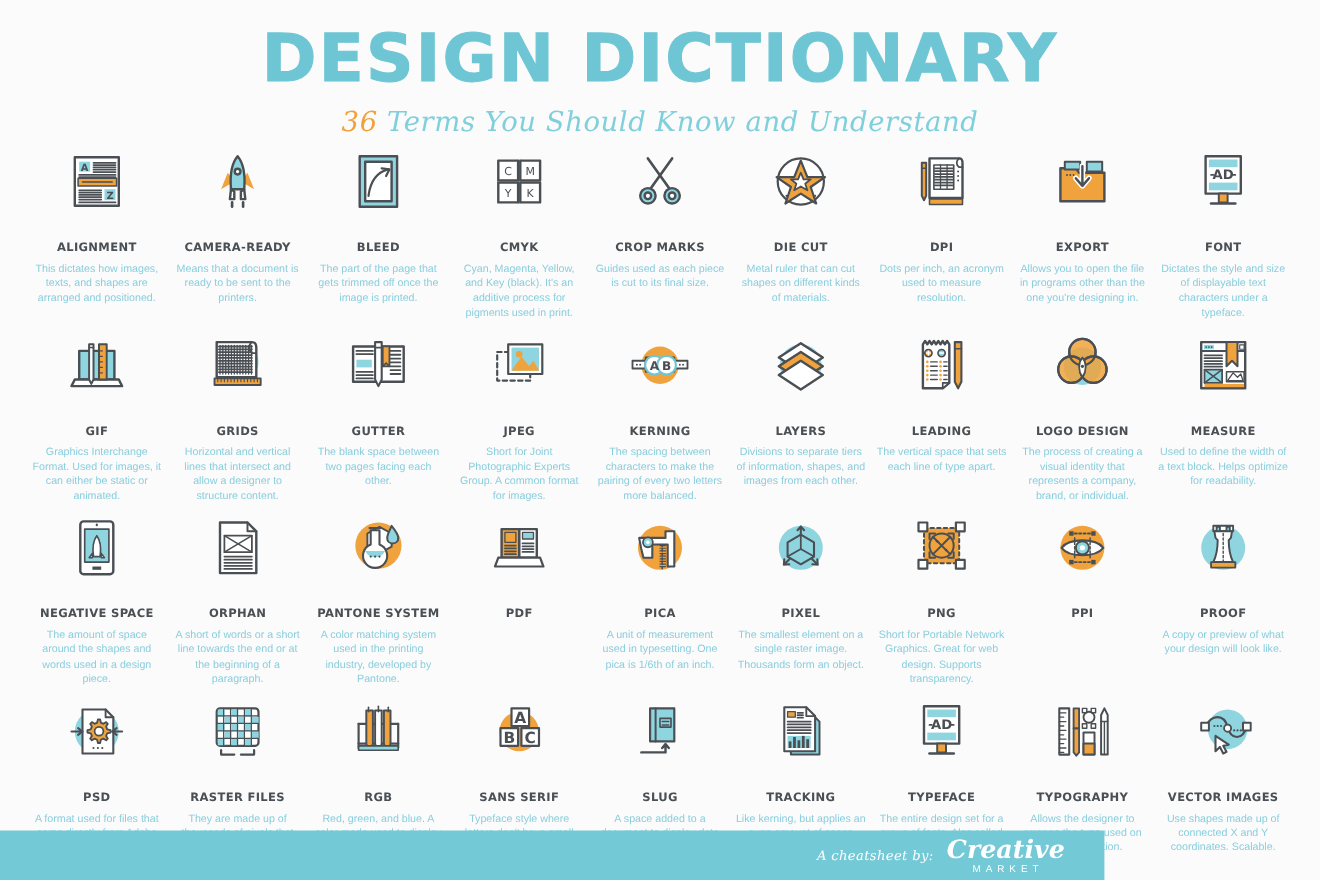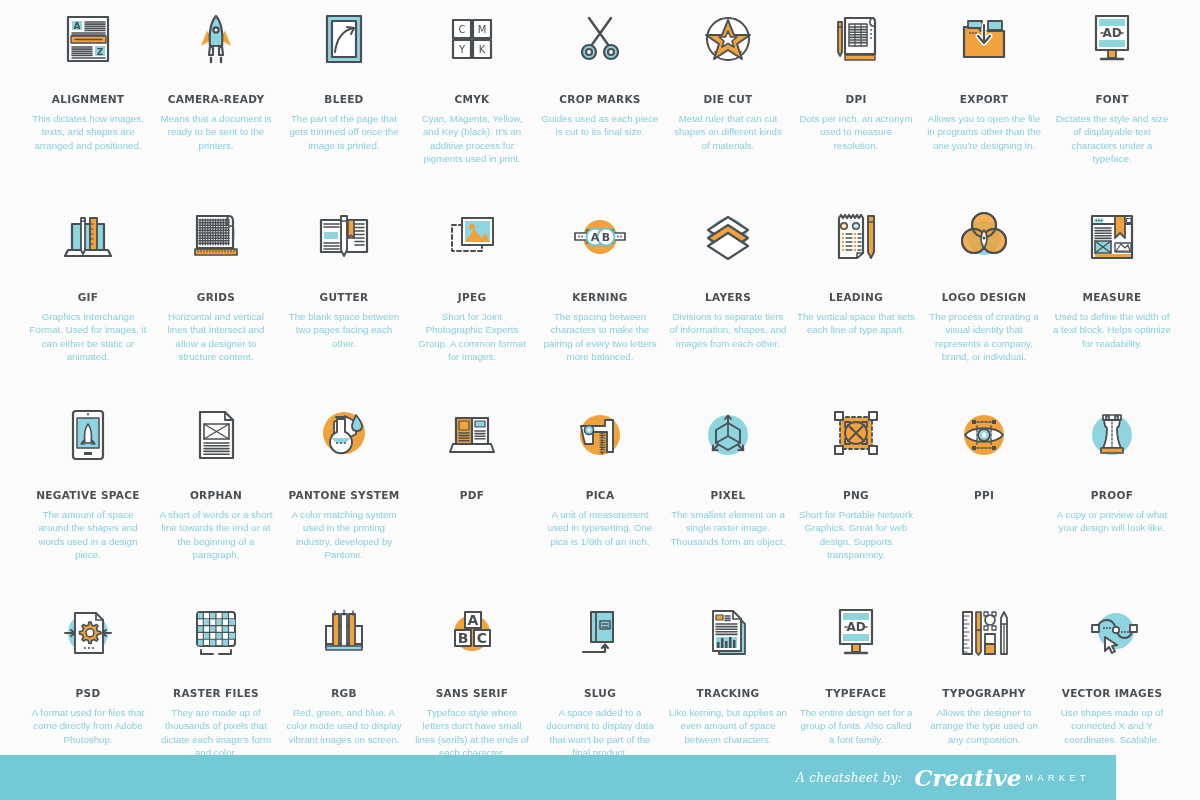--- a/index.html
+++ b/index.html
@@ -101,39 +101,40 @@
     line-height: 13.4px;
     color: #89cede;
     max-width: 118px;
   }
 
   
   .footer {
     position: absolute;
     left: 0;
     bottom: 0;
-    width: 1116px;
+    width: 1004px;
     height: 45px;
     background: #73c9d6;
     display: flex;
     align-items: center;
     justify-content: flex-end;
-    padding-right: 26px;
+    padding-right: 36px;
     box-sizing: border-box;
   }
   .footer-credit {
     font-family: "DejaVu Serif", serif;
     font-style: italic;
     font-size: 12px;
     color: #ffffff;
     margin-right: 12px;
     letter-spacing: 0.3px;
   }
   .brand {
     display: flex;
+    flex-direction: column;
     align-items: center;
     line-height: 1;
   }
   .brand-top {
     font-family: "DejaVu Serif", serif;
     font-style: italic;
     font-size: 23px;
     font-weight: bold;
     color: #ffffff;
     letter-spacing: 0px;
@@ -145,20 +146,27 @@
     letter-spacing: 4.5px;
     margin-top: 2px;
     padding-left: 4px;
   }
 </style>
 </head>
 <body>
 
 <div id="poster">
 
+  <div class="header">
+    <h1 class="title">DESIGN DICTIONARY</h1>
+    <p class="subtitle">
+      <span class="num">36</span>
+      <span>Terms You Should Know and Understand</span>
+    </p>
+  </div>
 
   <div class="grid">
       <div class="term">
         <div class="icon-wrap">
           <svg width="58" height="58" viewBox="0 0 58 58" fill="none" stroke="#4a4f54" stroke-width="2.2" stroke-linecap="round" stroke-linejoin="round">
             <rect x="9" y="7" width="40" height="44" fill="#fff"></rect>
             <rect x="13" y="11" width="10" height="9" fill="#8ed5e0" stroke="none"></rect>
             <text x="18" y="19" font-size="9" font-family="DejaVu Sans" font-weight="bold" fill="#4a4f54" stroke="none" text-anchor="middle">A</text>
             <line x1="26" y1="12" x2="46" y2="12" stroke="#4a4f54" stroke-width="1.6"></line>
             <line x1="26" y1="14.1" x2="46" y2="14.1" stroke="#4a4f54" stroke-width="1.6"></line>

